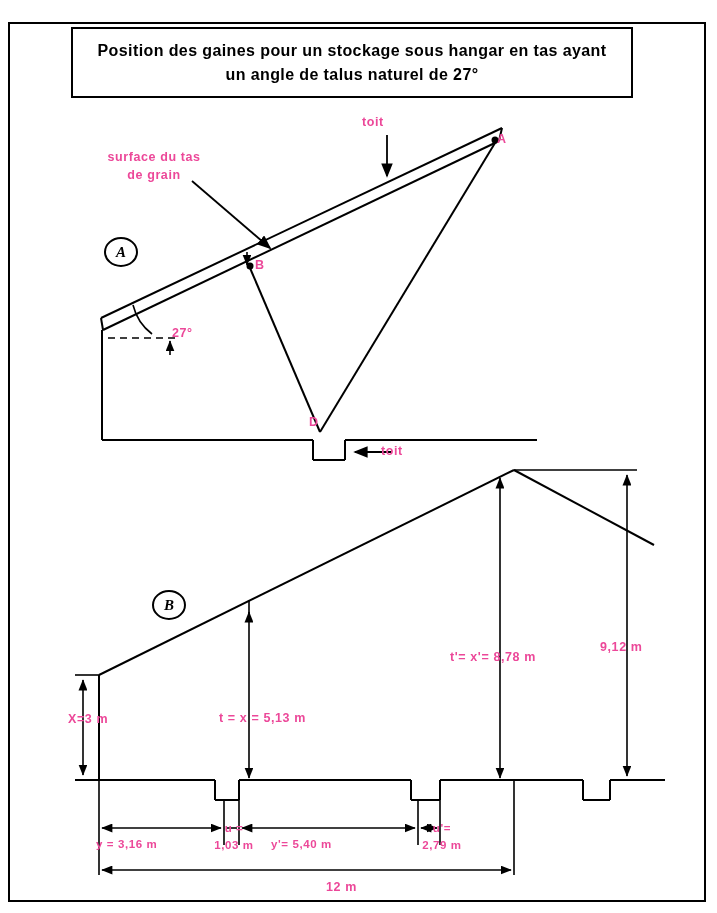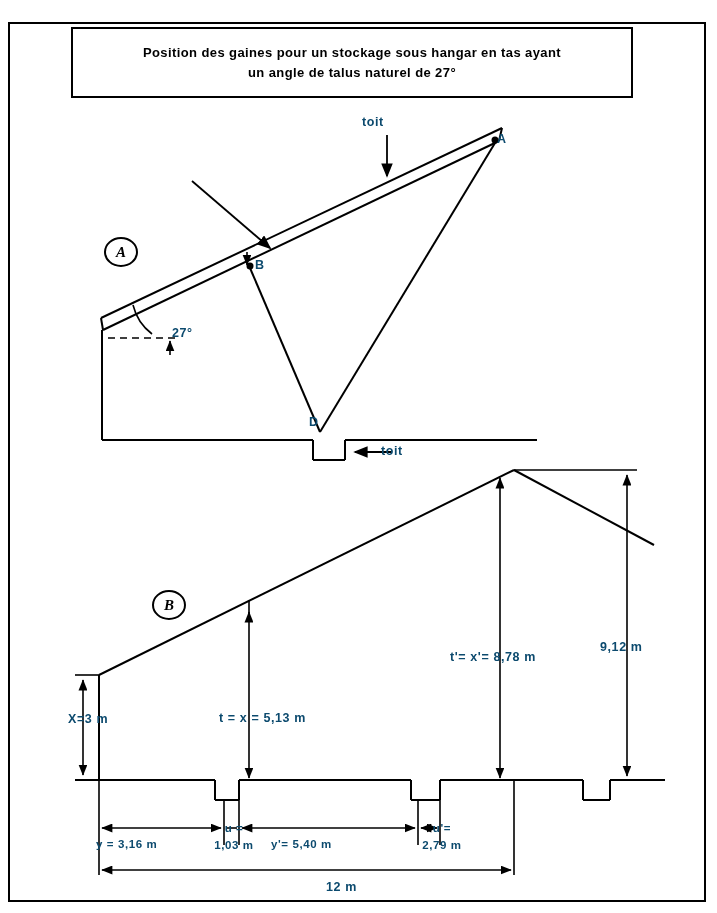--- a/index.html
+++ b/index.html
@@ -37,40 +37,40 @@
     border: 2px solid #000;
     background: #ffffff;
     box-sizing: border-box;
     display: flex;
     align-items: center;
     justify-content: center;
     text-align: center;
     z-index: 5;
   }
   .title-text {
-    font-size: 13px;
+    font-size: 16px;
     font-weight: bold;
     line-height: 1.5;
     letter-spacing: 0.4px;
     color: #000;
     padding: 0 10px;
   }
   svg.diagram {
     position: absolute;
     left: 0;
     top: 0;
     width: 717px;
     height: 913px;
     z-index: 2;
   }
   .lbl {
     position: absolute;
     font-size: 12.5px;
     font-weight: bold;
-    color: #0c4a6e;
+    color: #ec4899;
     letter-spacing: 0.6px;
     white-space: nowrap;
     z-index: 4;
   }
   .lbl.small {
     font-size: 11.5px;
   }
   .lbl.two-line {
     line-height: 1.45;
     text-align: center;
@@ -231,20 +231,24 @@
     <g stroke="#000" fill="none" stroke-width="1.6">
       <line x1="249" y1="600" x2="249" y2="614"></line>
     </g>
   </svg>
 
   <div class="circ-label" style="left:104px; top:237px;">A</div>
   <div class="circ-label" style="left:152px; top:590px;">B</div>
 
   <div class="lbl" style="left:362px; top:115px;">toit</div>
 
+  <div class="lbl two-line" style="left:84px; top:148px; width:140px;">
+    <span>surface du tas</span><br>
+    <span>de grain</span>
+  </div>
 
   <div class="lbl" style="left:172px; top:310px;margin-top:16px;">27°</div>
   <div class="lbl" style="left:497px; top:132px;">A</div>
   <div class="lbl" style="left:255px; top:258px;">B</div>
   <div class="lbl" style="left:309px; top:415px;">D</div>
   <div class="lbl" style="left:381px; top:444px;">toit</div>
 
   <div class="lbl" style="left:48px; top:712px;margin-left:20px;">X=3 m</div>
   <div class="lbl" style="left:219px; top:703px;margin-top:8px;">t = x = 5,13 m</div>
   <div class="lbl" style="left:450px; top:650px;">t'= x'= 8,78 m</div>

